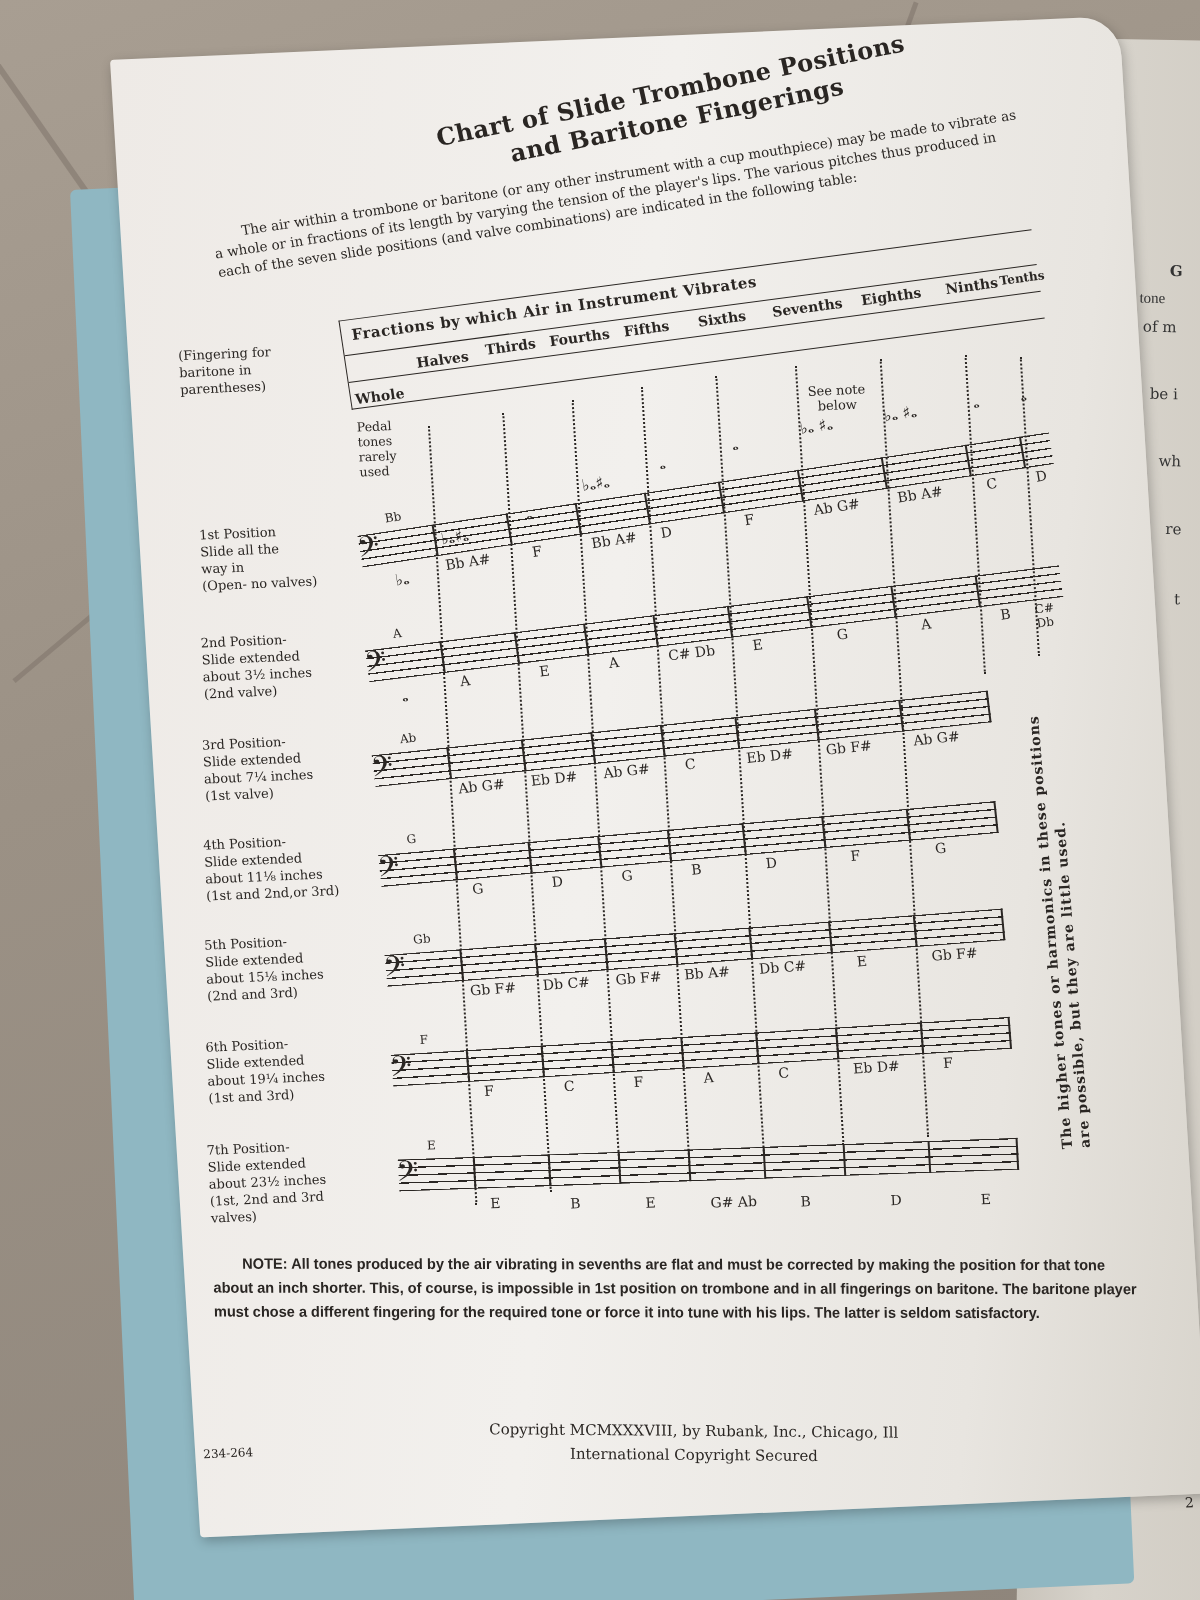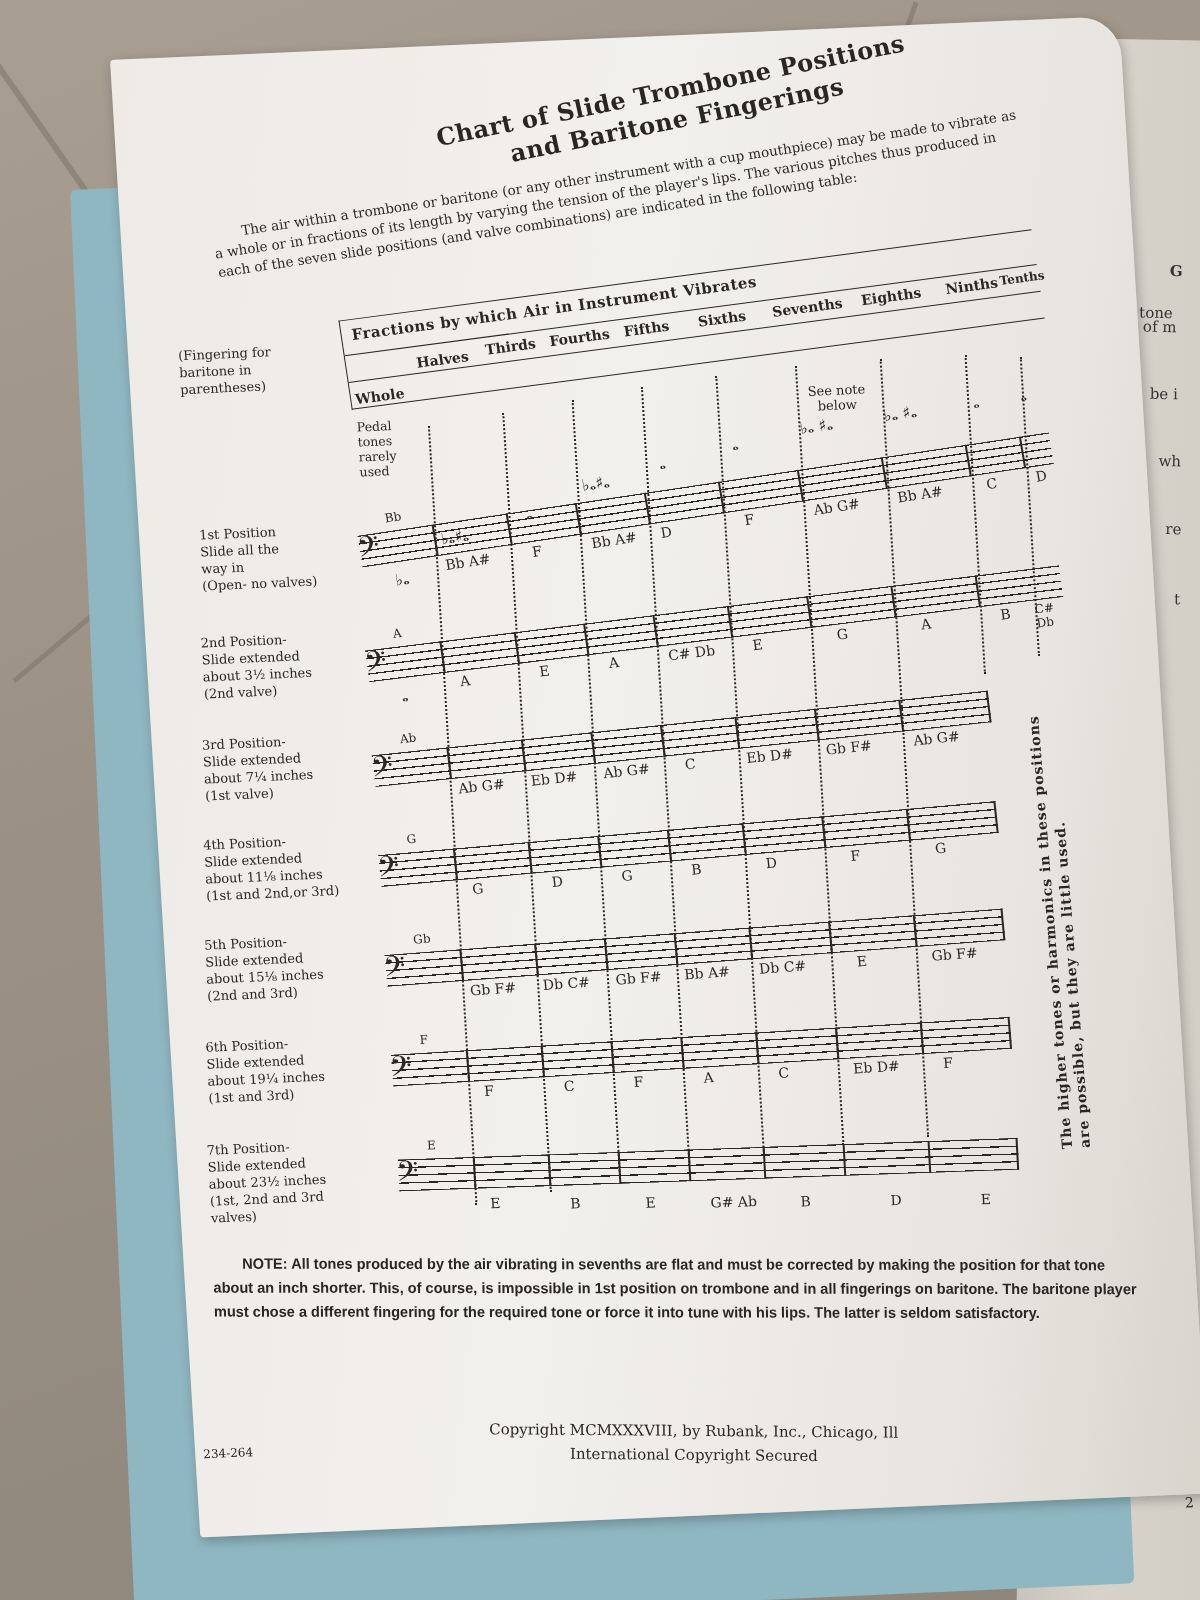--- a/index.html
+++ b/index.html
@@ -101,21 +101,21 @@
 <body>
 
 <div>
   <div class="floor-line" style="left:40px;top:0;width:6px;height:260px;transform:rotate(-35deg);"></div>
   <div class="floor-line" style="left:0;top:640px;width:120px;height:5px;transform:rotate(-40deg);"></div>
   <div class="floor-line" style="left:900px;top:0;width:5px;height:80px;transform:rotate(20deg);"></div>
 </div>
 
 <div class="right-page">
   <span class="frag" style="left:130px;top:222px;font-weight:bold;">G</span>
-  <span class="frag" style="left:100px;top:264px;">tone</span>
+  <span class="frag" style="left:100px;top:250px;font-family:Liberation Serif, serif;">tone</span>
   <span class="frag" style="left:104px;top:278px;">of m</span>
   <span class="frag" style="left:112px;top:345px;">be i</span>
   <span class="frag" style="left:122px;top:412px;">wh</span>
   <span class="frag" style="left:130px;top:480px;">re</span>
   <span class="frag" style="left:140px;top:550px;">t</span>
 </div>
 
 <div class="cover"></div>
 
 <div class="page">

